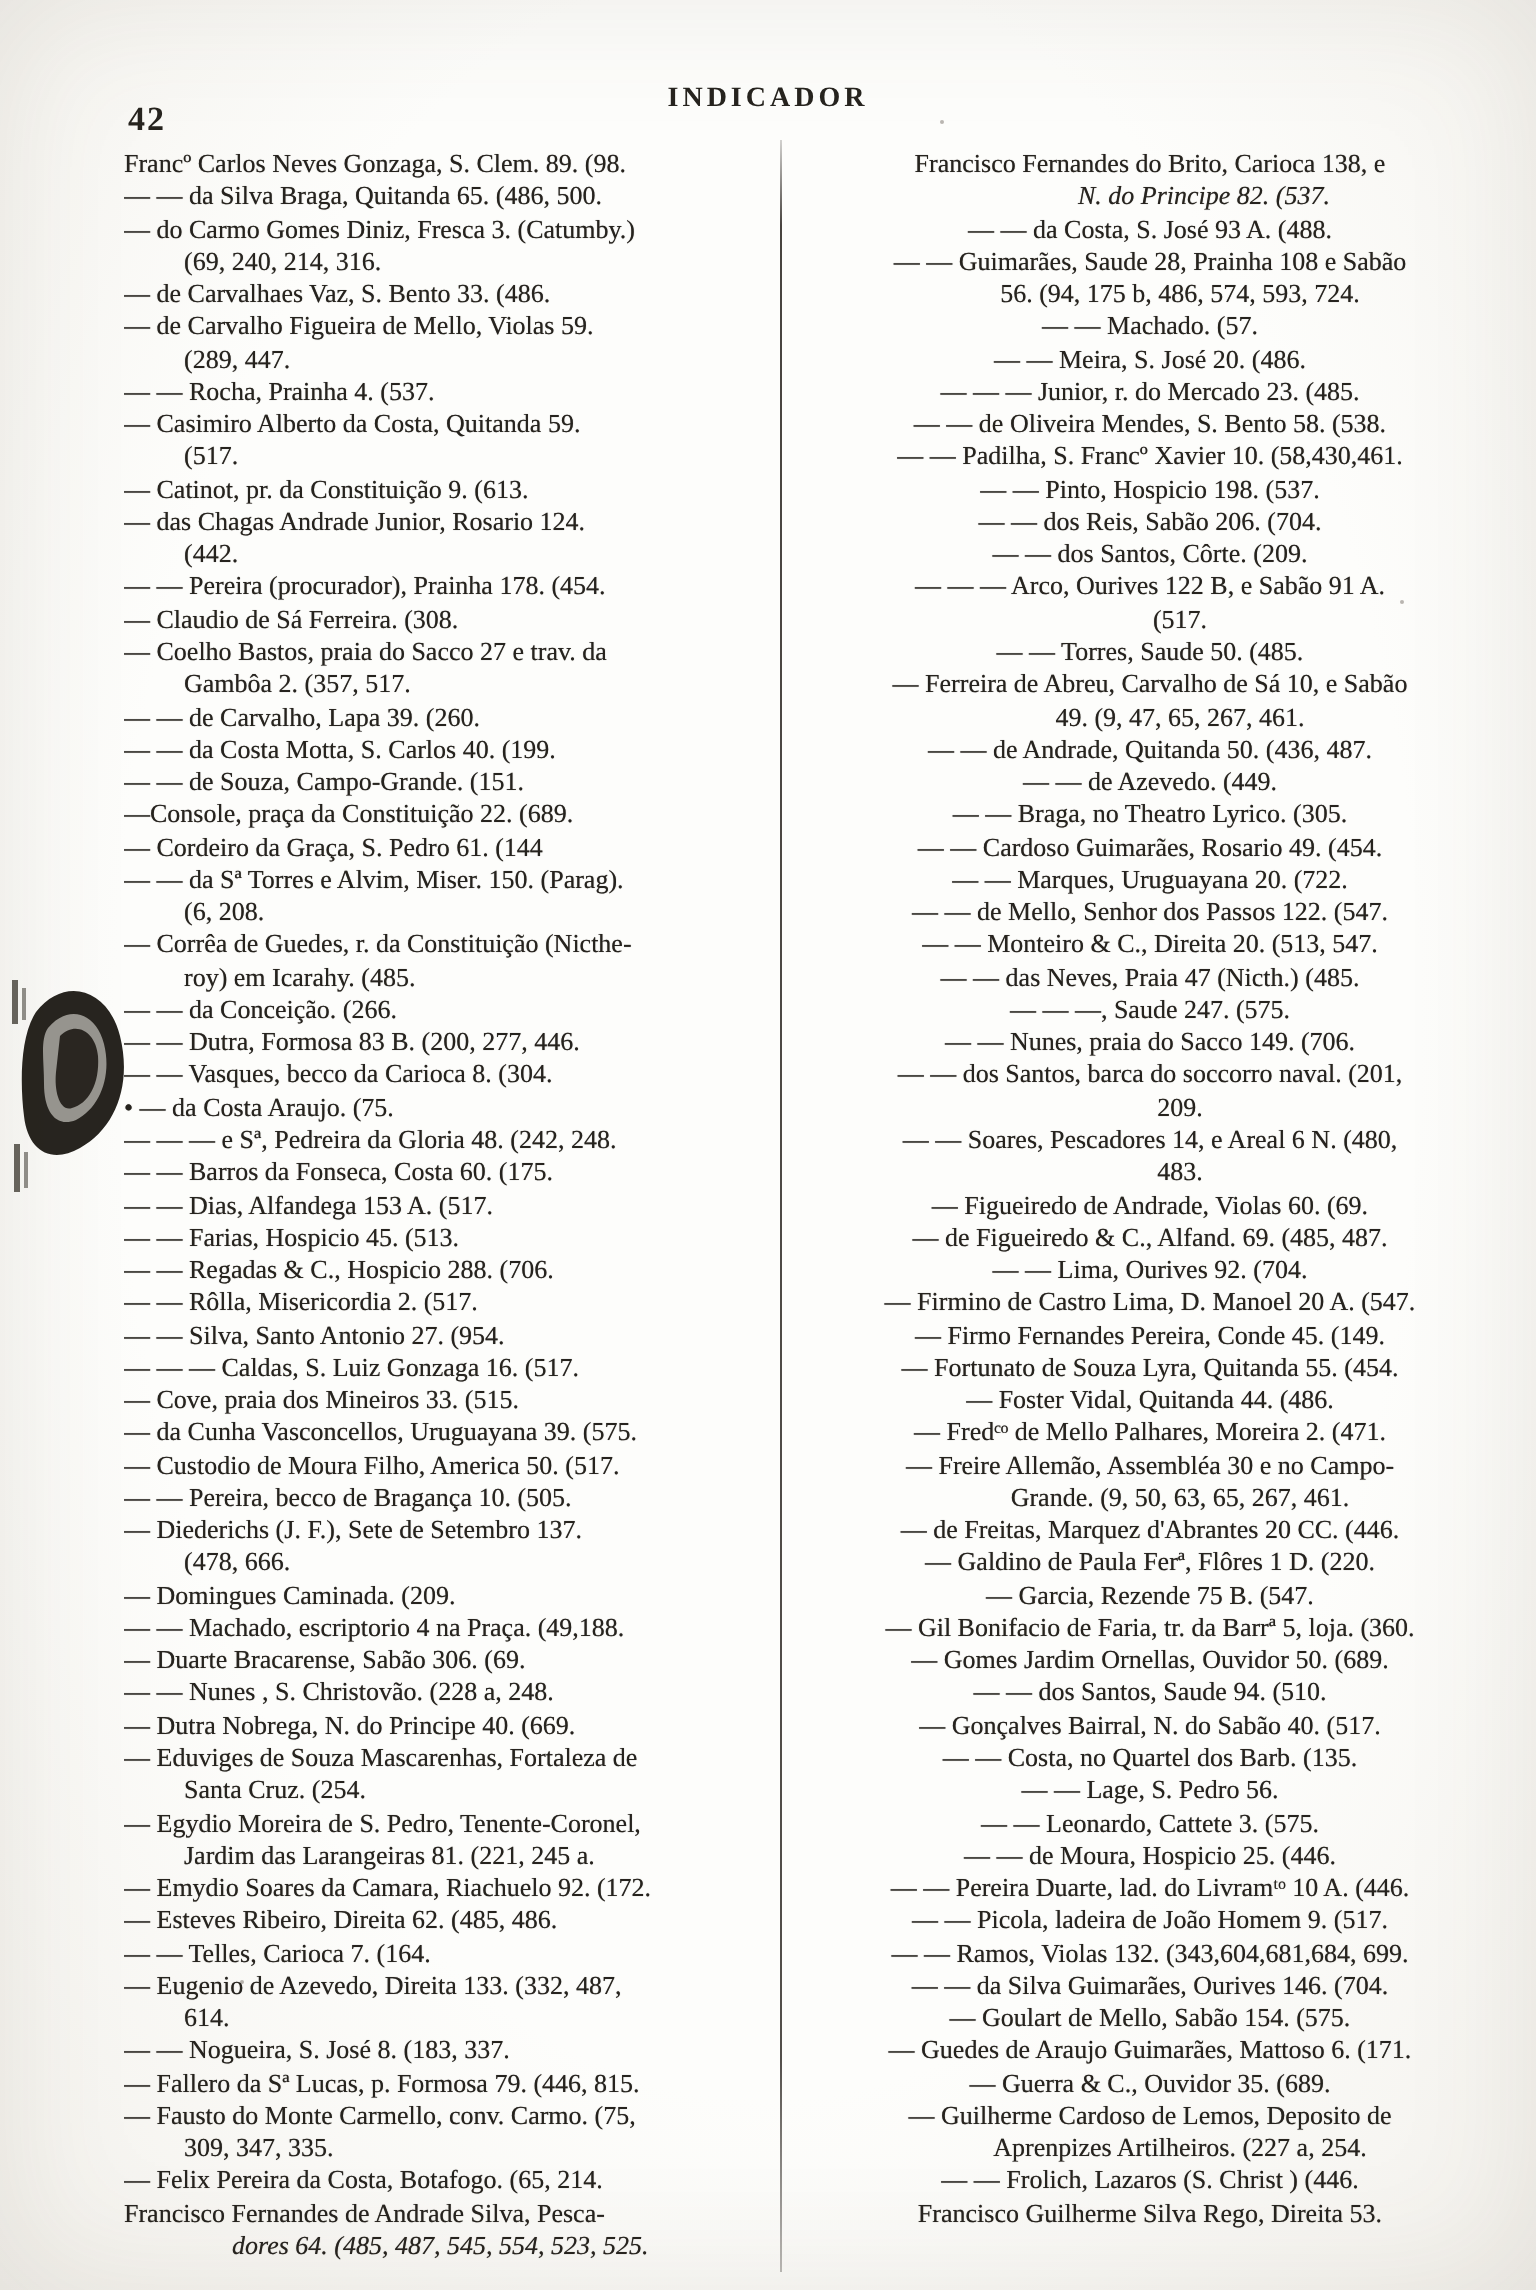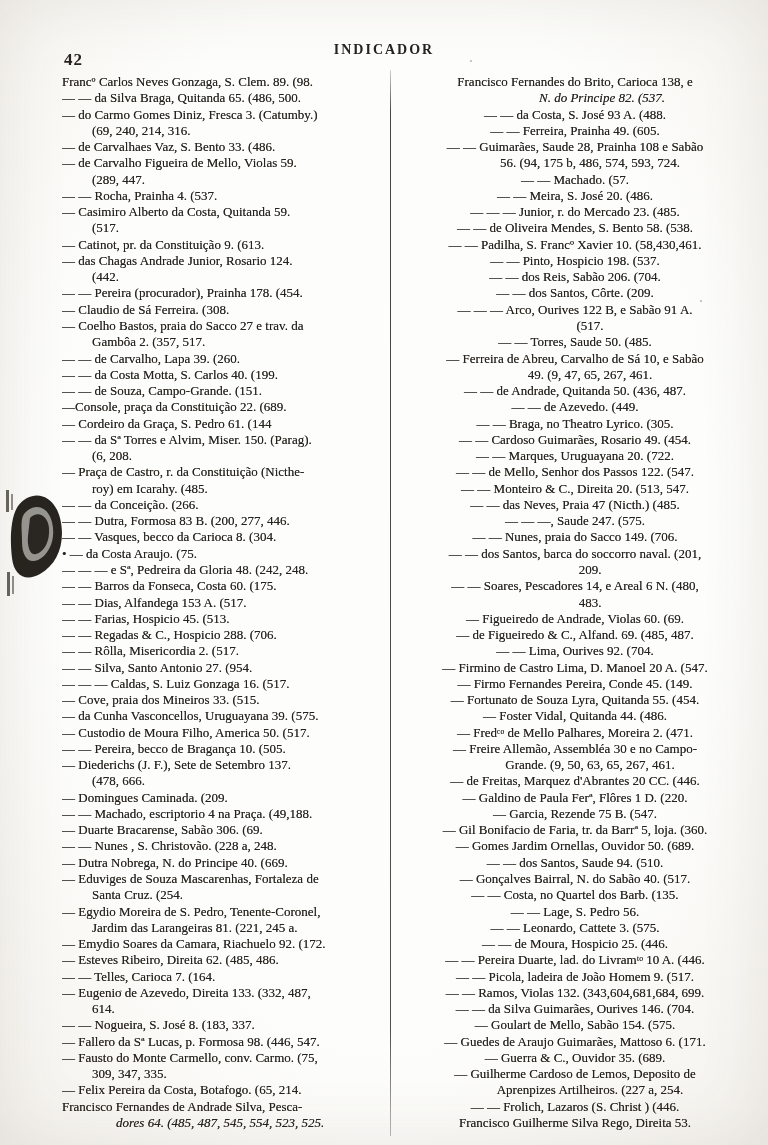--- a/index.html
+++ b/index.html
@@ -65,21 +65,21 @@
       <div class="line">— Claudio de Sá Ferreira. (308.</div>
       <div class="line">— Coelho Bastos, praia do Sacco 27 e trav. da</div>
       <div class="line i1">Gambôa 2. (357, 517.</div>
       <div class="line">— — de Carvalho, Lapa 39. (260.</div>
       <div class="line">— — da Costa Motta, S. Carlos 40. (199.</div>
       <div class="line">— — de Souza, Campo-Grande. (151.</div>
       <div class="line">—Console, praça da Constituição 22. (689.</div>
       <div class="line">— Cordeiro da Graça, S. Pedro 61. (144</div>
       <div class="line">— — da Sª Torres e Alvim, Miser. 150. (Parag).</div>
       <div class="line i1">(6, 208.</div>
-      <div class="line">— Praça de Castro, r. da Constituição (Nicthe-</div>
+      <div class="line">— Corrêa de Guedes, r. da Constituição (Nicthe-</div>
       <div class="line i1">roy) em Icarahy. (485.</div>
       <div class="line">— — da Conceição. (266.</div>
       <div class="line">— — Dutra, Formosa 83 B. (200, 277, 446.</div>
       <div class="line">— — Vasques, becco da Carioca 8. (304.</div>
       <div class="line">• — da Costa Araujo. (75.</div>
       <div class="line">— — — e Sª, Pedreira da Gloria 48. (242, 248.</div>
       <div class="line">— — Barros da Fonseca, Costa 60. (175.</div>
       <div class="line">— — Dias, Alfandega 153 A. (517.</div>
       <div class="line">— — Farias, Hospicio 45. (513.</div>
       <div class="line">— — Regadas &amp; C., Hospicio 288. (706.</div>
@@ -100,32 +100,31 @@
       <div class="line">— Eduviges de Souza Mascarenhas, Fortaleza de</div>
       <div class="line i1">Santa Cruz. (254.</div>
       <div class="line">— Egydio Moreira de S. Pedro, Tenente-Coronel,</div>
       <div class="line i1">Jardim das Larangeiras 81. (221, 245 a.</div>
       <div class="line">— Emydio Soares da Camara, Riachuelo 92. (172.</div>
       <div class="line">— Esteves Ribeiro, Direita 62. (485, 486.</div>
       <div class="line">— — Telles, Carioca 7. (164.</div>
       <div class="line">— Eugenio de Azevedo, Direita 133. (332, 487,</div>
       <div class="line i1">614.</div>
       <div class="line">— — Nogueira, S. José 8. (183, 337.</div>
-      <div class="line">— Fallero da Sª Lucas, p. Formosa 98. (446, 547.</div>
+      <div class="line">— Fallero da Sª Lucas, p. Formosa 79. (446, 815.</div>
       <div class="line">— Fausto do Monte Carmello, conv. Carmo. (75,</div>
       <div class="line i1">309, 347, 335.</div>
       <div class="line">— Felix Pereira da Costa, Botafogo. (65, 214.</div>
       <div class="line">Francisco  Fernandes de Andrade Silva, Pesca-</div>
       <div class="line i2">dores 64. (485, 487, 545, 554, 523, 525.</div>
     </div>
   <div class="col" id="right-col">
       <div class="line">Francisco Fernandes do Brito, Carioca 138, e</div>
       <div class="line i2">N. do Principe 82. (537.</div>
       <div class="line">— — da Costa, S. José 93 A. (488.</div>
-      <div class="line">— — Ferreira, Prainha 49. (605.</div>
       <div class="line">— — Guimarães, Saude 28, Prainha 108 e Sabão</div>
       <div class="line i1">56. (94, 175 b, 486, 574, 593, 724.</div>
       <div class="line">— — Machado. (57.</div>
       <div class="line">— — Meira, S. José 20. (486.</div>
       <div class="line">— — — Junior, r. do Mercado 23. (485.</div>
       <div class="line">— — de Oliveira Mendes, S. Bento 58. (538.</div>
       <div class="line">— — Padilha, S. Francº Xavier 10. (58,430,461.</div>
       <div class="line">— — Pinto, Hospicio 198. (537.</div>
       <div class="line">— — dos Reis, Sabão 206. (704.</div>
       <div class="line">— — dos Santos, Côrte. (209.</div>

